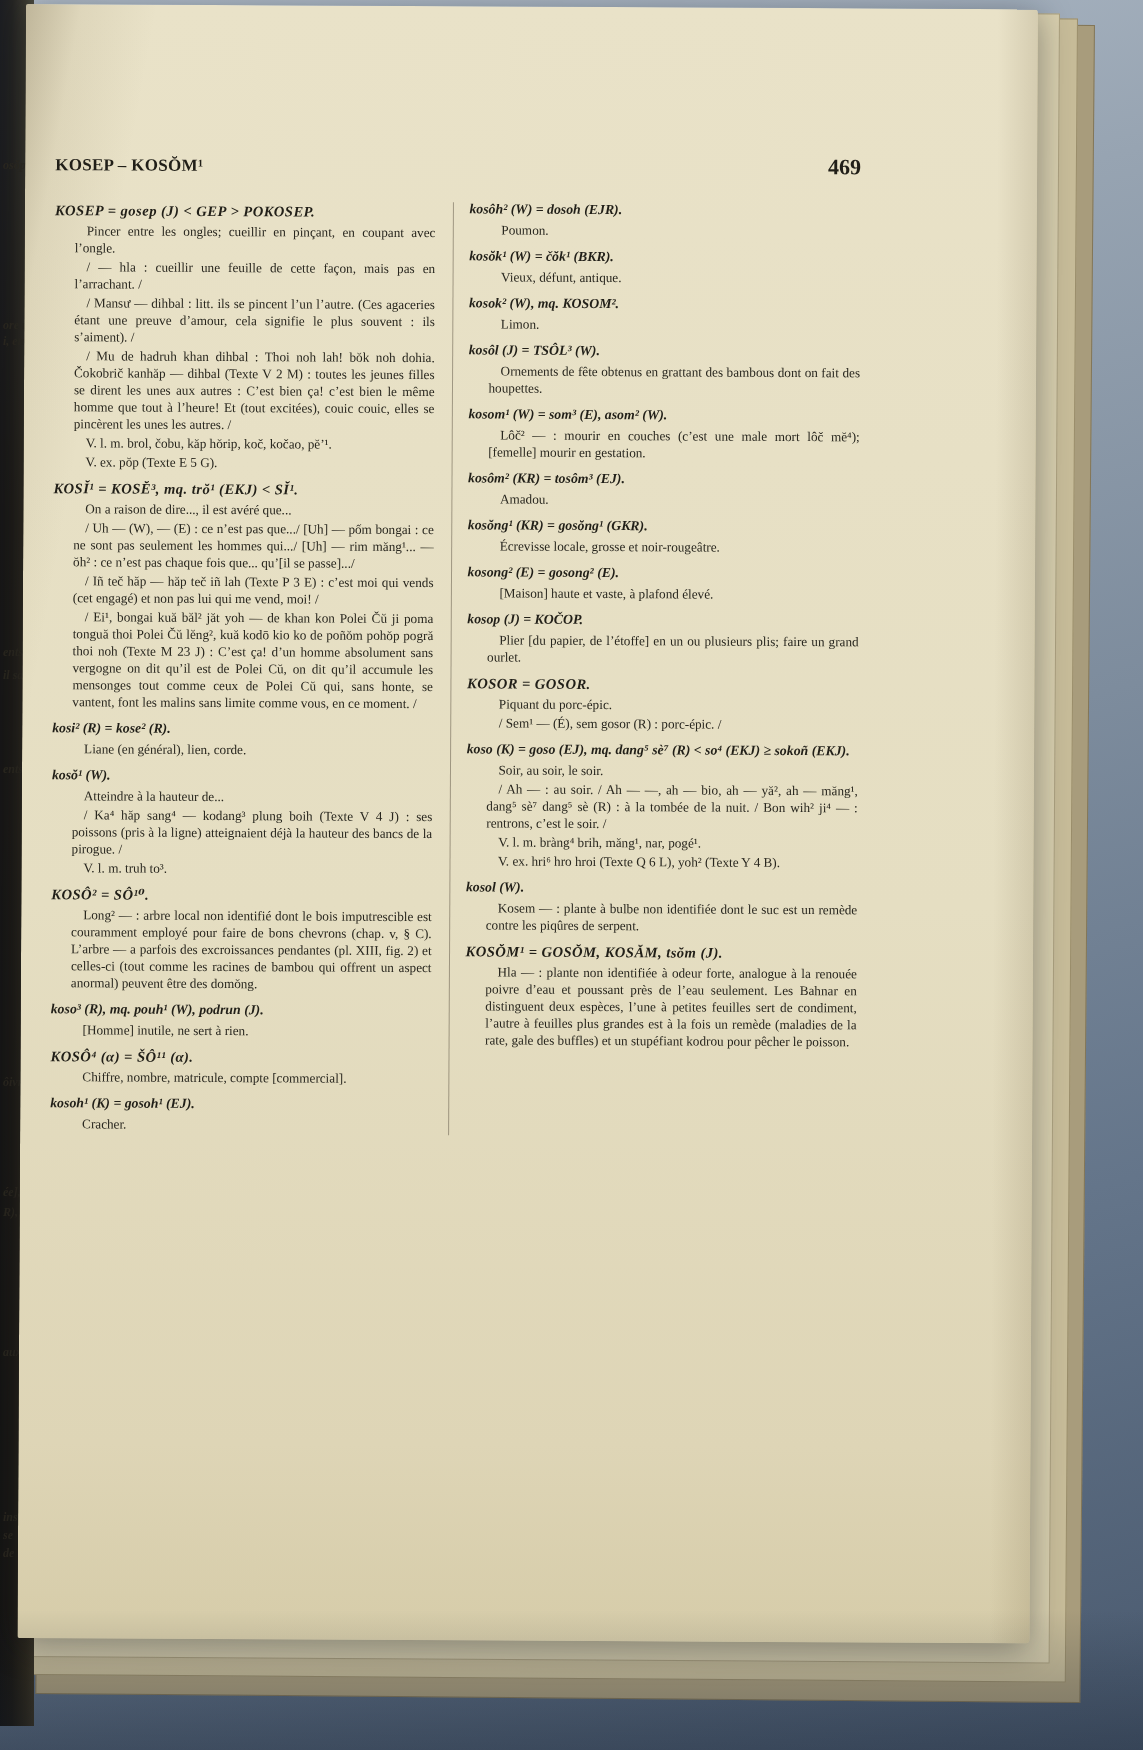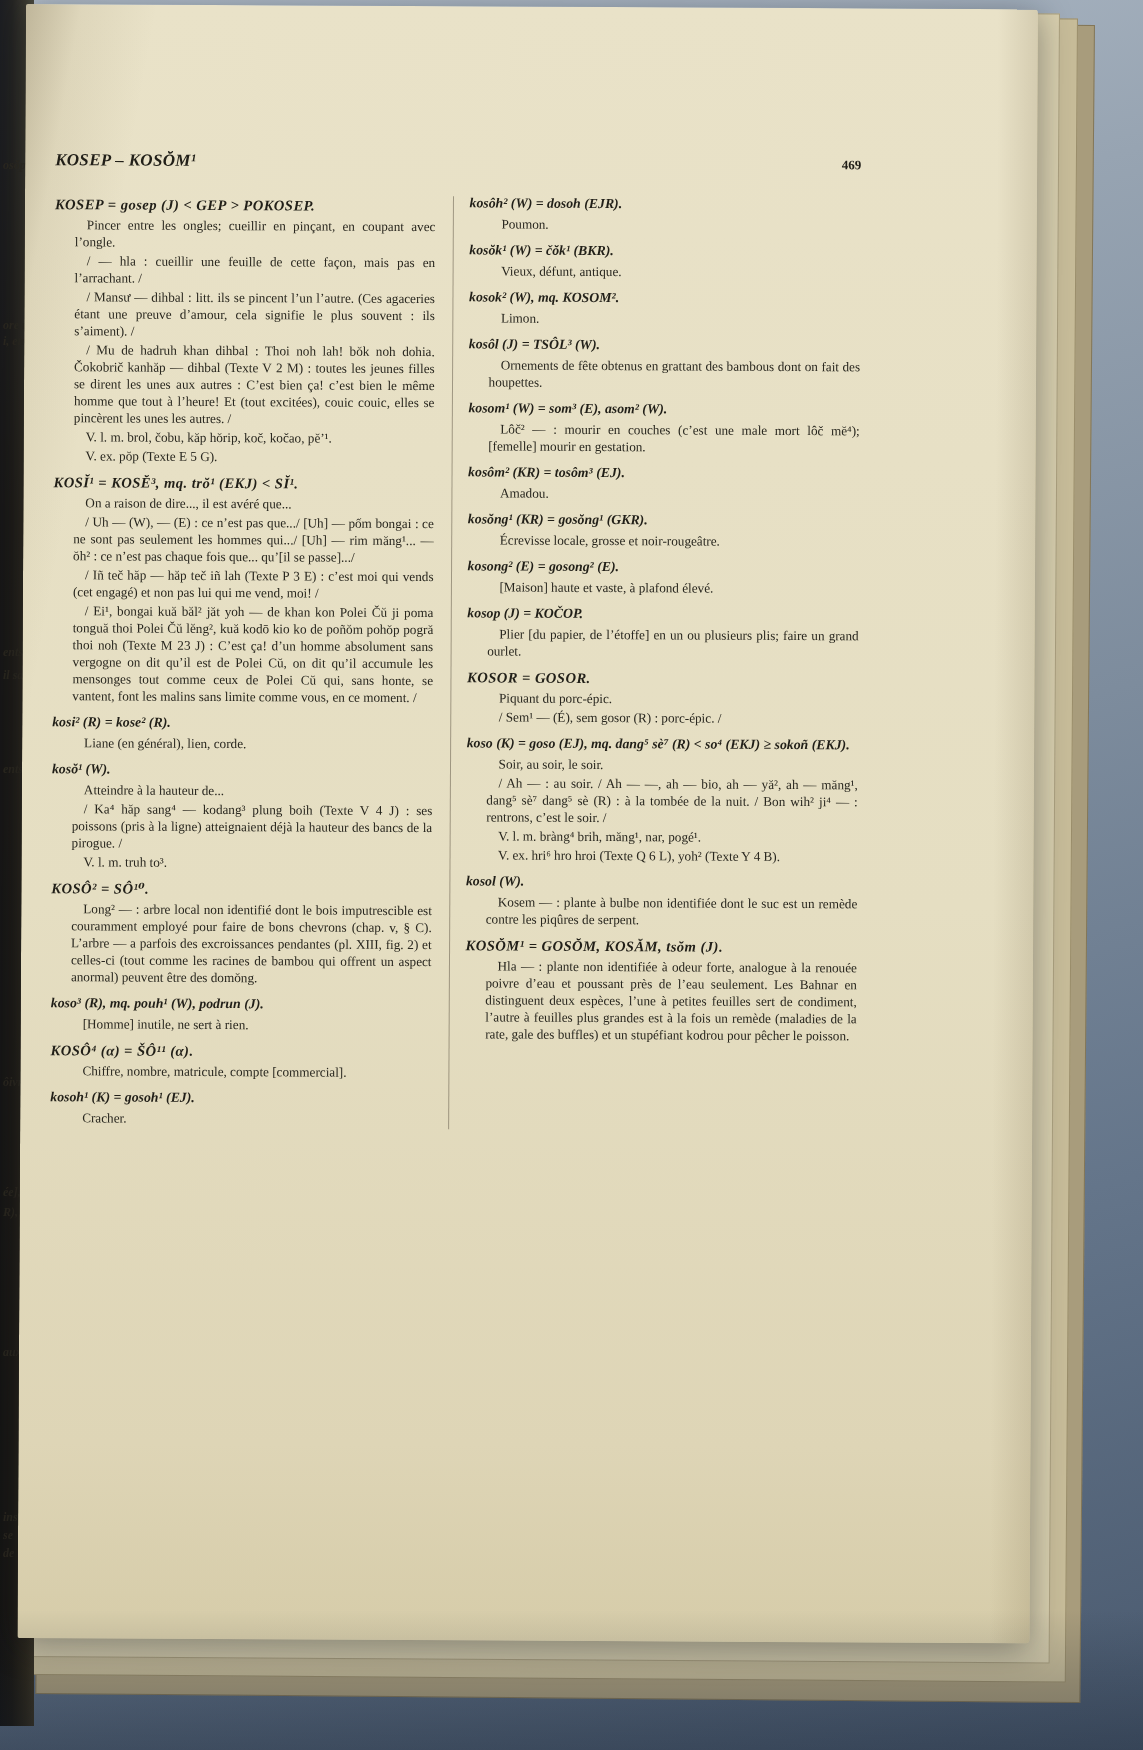--- a/index.html
+++ b/index.html
@@ -51,22 +51,22 @@
   }
   .main-page::after { 
     content:""; position:absolute; right:0; top:0; width:40px; height:100%;
     background:linear-gradient(to right, rgba(0,0,0,0) 0%, rgba(120,105,70,0.18) 100%);
     border-radius:0 4px 4px 0; pointer-events:none;
   }
 
   .text-block { position:absolute; left:30px; top:146px; width:806px; color:#26241c; }
 
   .page-header { display:flex; justify-content:space-between; align-items:baseline; margin-bottom:22px; }
-  .running-head { font-size:17px; font-weight:bold; font-style:italic; letter-spacing:0.3px; color:#211f18; }
-  .page-number  { font-size:13px; font-weight:bold; color:#211f18; }
+  .running-head { font-size:17px; font-weight:bold; letter-spacing:0.3px; color:#211f18; }
+  .page-number  { font-size:22px; font-weight:bold; color:#211f18; }
 
   .columns { display:flex; align-items:stretch; }
   .col { width:385px; }
   .col-right { width:396px; }
   .col-divider { width:1px; background:rgba(70,63,48,0.45); margin:2px 16px 8px 17px; }
 
   .entry { margin-bottom:9px; }
   .entry-head {
     font-weight:bold; font-style:italic; font-size:13.8px; line-height:18px;
     margin-bottom:3px; color:#211f18;

